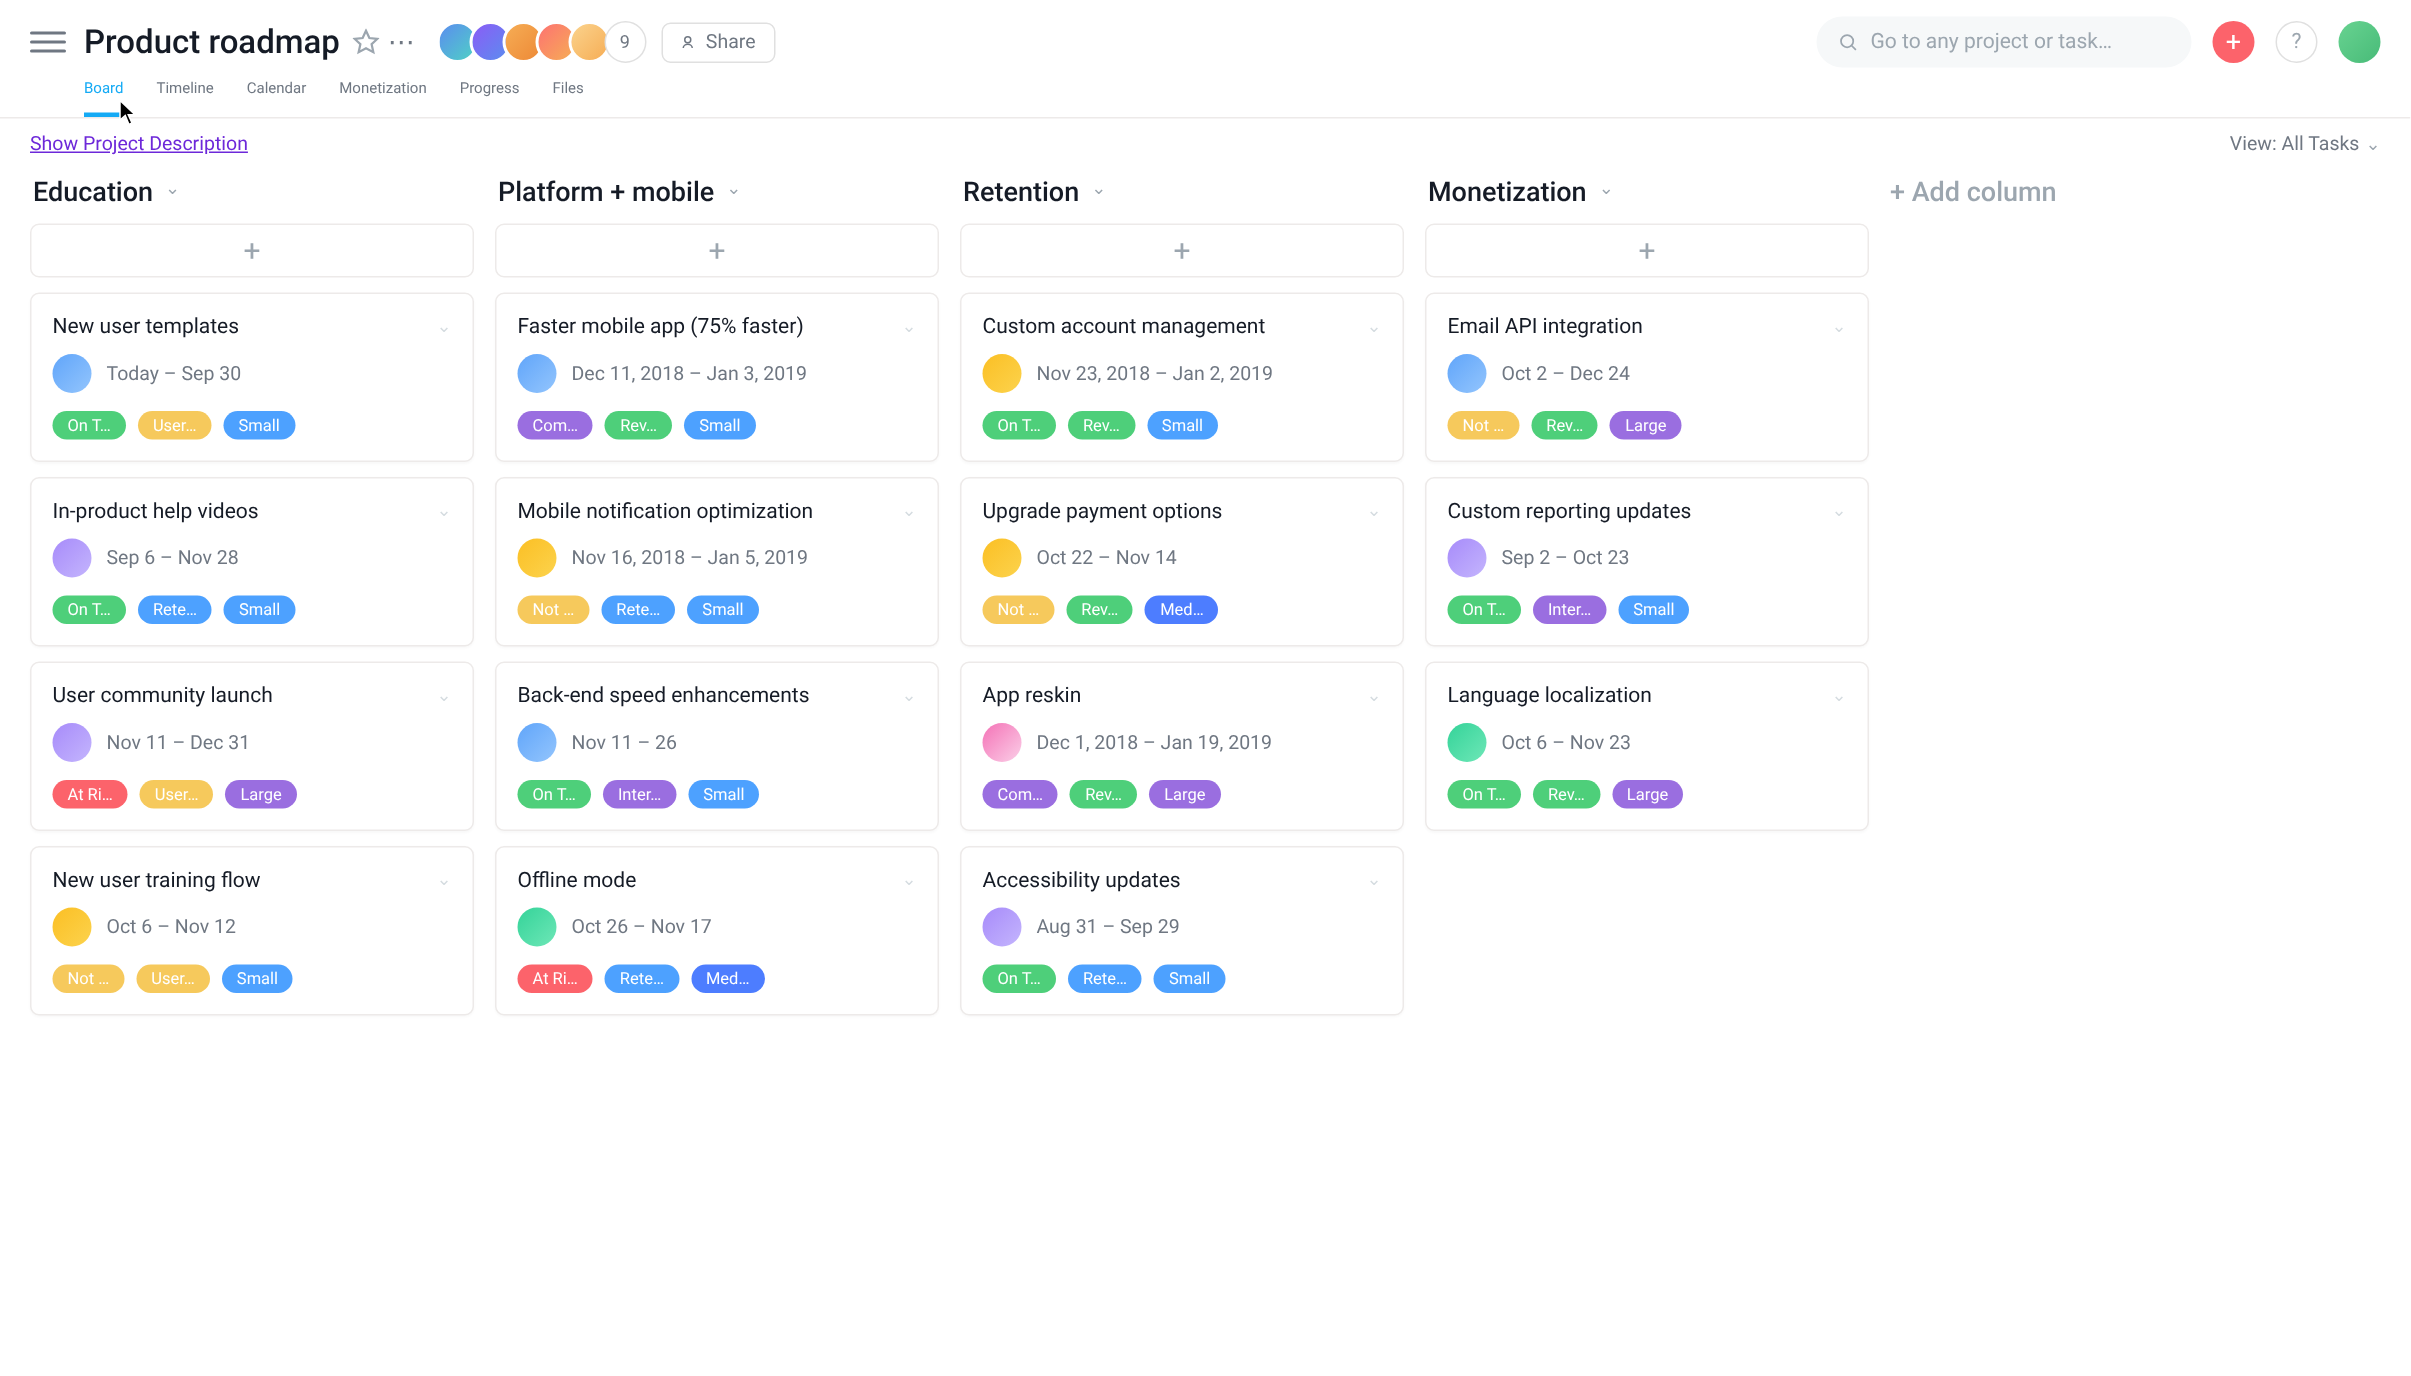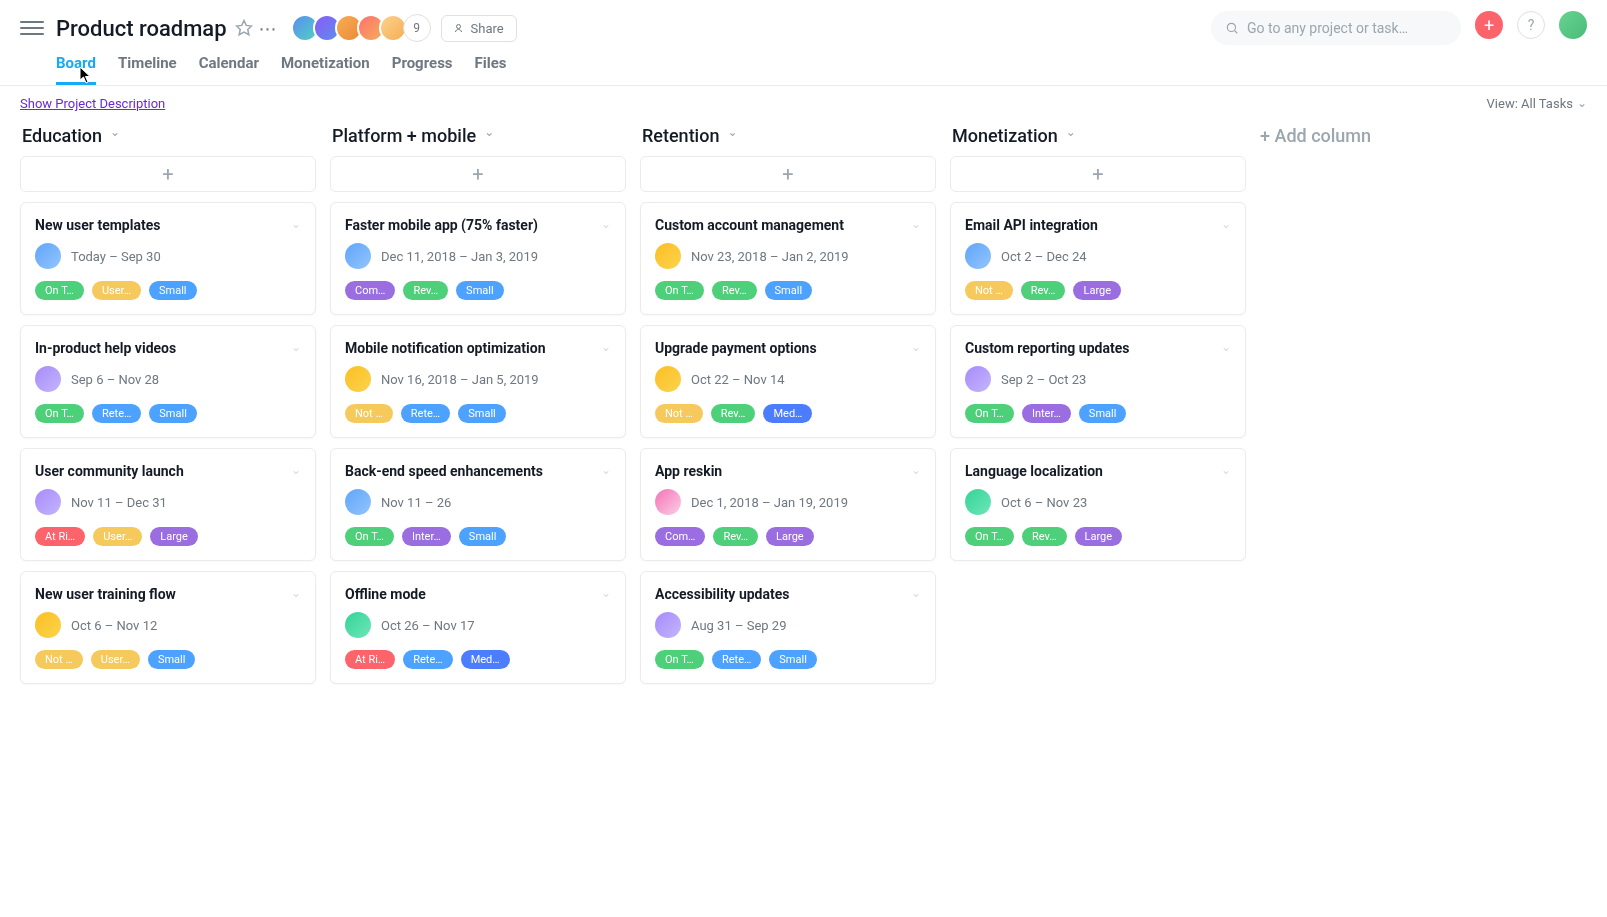--- a/index.html
+++ b/index.html
@@ -7,40 +7,40 @@
 .header{display:flex;align-items:center;padding:10px 20px 0 20px;height:46px}
 .hamburger{width:24px;height:24px;cursor:pointer;margin-right:12px;display:flex;flex-direction:column;justify-content:center;gap:4px}
 .hamburger span{display:block;height:2px;background:#6f7782;border-radius:1px}
 .proj-title{font-size:22px;font-weight:500;color:#151b26;margin-right:8px}
 .star-icon{width:18px;height:18px;margin-right:6px;cursor:pointer}
 .dots-icon{width:20px;color:#6f7782;font-size:18px;margin-right:18px;cursor:pointer;letter-spacing:1px}
 .avatars{display:flex;align-items:center;margin-right:10px}
 .avatar{width:28px;height:28px;border-radius:50%;border:2px solid #fff;margin-left:-6px;display:inline-block}
 .avcount{width:28px;height:28px;border-radius:50%;border:1px solid #e0e0e0;background:#fff;font-size:12px;color:#6f7782;display:flex;align-items:center;justify-content:center;margin-left:-4px}
 .share-btn{border:1px solid #e0e0e0;background:#fff;border-radius:6px;padding:5px 12px;font-size:13px;color:#6f7782;display:flex;align-items:center;gap:5px;cursor:pointer}
-.header-right{margin-left:auto;display:flex;gap:14px}
+.header-right{margin-left:auto;display:flex;align-items:center;gap:14px}
 .search-box{width:250px;height:34px;border-radius:17px;background:#f6f8f9;display:flex;align-items:center;padding:0 14px;gap:8px;color:#9ca6af;font-size:14px}
 .add-btn{width:28px;height:28px;border-radius:50%;background:#fc636b;color:#fff;display:flex;align-items:center;justify-content:center;font-size:18px;cursor:pointer}
 .help-btn{width:28px;height:28px;border-radius:50%;border:1px solid #e0e0e0;color:#9ca6af;display:flex;align-items:center;justify-content:center;font-size:14px;cursor:pointer}
 .profile{width:28px;height:28px;border-radius:50%}
 .tabs{display:flex;gap:22px;padding:8px 56px 0 56px;border-bottom:1px solid #edeae9}
-.tab{font-size:15px;font-weight:700;color:#6f7782;padding-bottom:10px;cursor:pointer}
+.tab{font-size:10px;font-weight:400;color:#6f7782;padding-bottom:10px;cursor:pointer}
 .tab.active{color:#14aaf5;border-bottom:3px solid #14aaf5}
 .subbar{display:flex;align-items:center;justify-content:space-between;padding:10px 20px 4px 20px;font-size:13px}
 .show-desc{color:#6d28d9;text-decoration:underline;cursor:pointer}
 .view-sel{color:#6f7782;cursor:pointer;display:flex;align-items:flex-start;gap:4px}
 .board{display:flex;gap:14px;padding:6px 20px;overflow-x:auto}
 .col{width:296px;flex-shrink:0}
 .col-head{display:flex;align-items:flex-start;gap:8px;padding:4px 0 10px 2px}
 .col-title{font-size:18px;font-weight:500;color:#151b26}
 .chev{color:#9ca6af;font-size:12px}
 .add-card{height:36px;border:1px solid #edeae9;border-radius:6px;display:flex;align-items:center;justify-content:center;color:#9ca6af;font-size:20px;margin-bottom:10px;cursor:pointer;background:#fff}
 .card{border:1px solid #edeae9;border-radius:6px;padding:14px;margin-bottom:10px;background:#fff;cursor:pointer;box-shadow:0 1px 2px rgba(0,0,0,0.03)}
 .card-top{display:flex;align-items:flex-start;justify-content:space-between}
-.card-title{font-size:14px;color:#151b26;font-weight:700}
+.card-title{font-size:14px;color:#151b26;font-weight:400}
 .card-arrow{color:#d5dce0;font-size:12px}
 .card-meta{display:flex;align-items:center;gap:10px;margin-top:10px}
 .card-av{width:26px;height:26px;border-radius:50%}
 .card-date{font-size:13px;color:#6f7782}
 .tags{display:flex;gap:8px;margin-top:12px}
 .tag{font-size:11px;color:#fff;padding:3px 10px;border-radius:10px;white-space:nowrap;max-width:56px;overflow:hidden;text-overflow:ellipsis}
 .add-column{width:200px;flex-shrink:0}
 .add-column-btn{color:#9ca6af;font-size:18px;font-weight:500;padding:4px 0;cursor:pointer}
 .cursor-fake{position:absolute;left:79px;top:66px;font-size:14px;pointer-events:none}
 </style>

